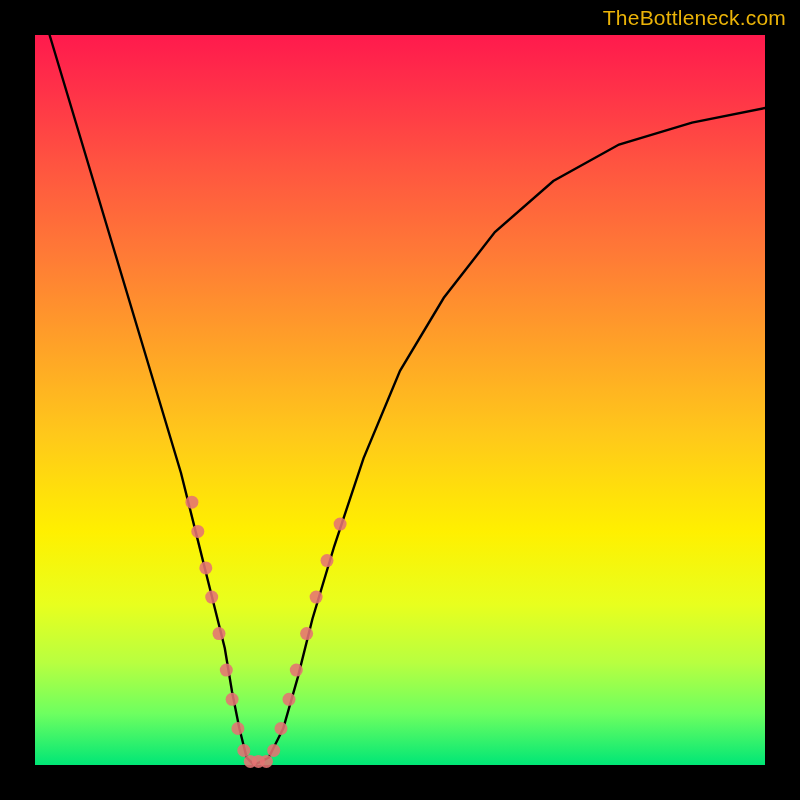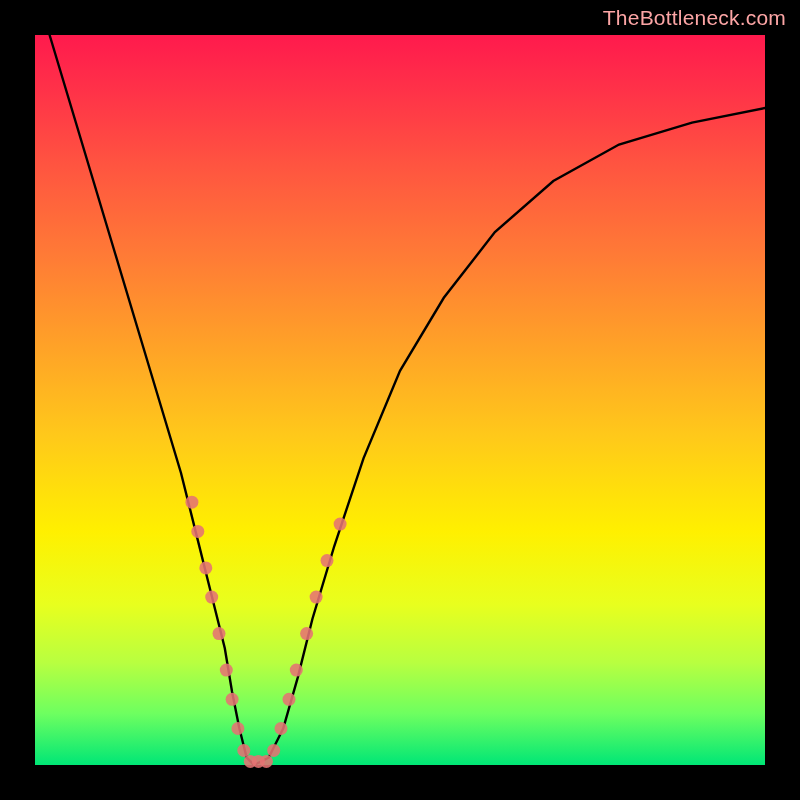--- a/index.html
+++ b/index.html
@@ -35,21 +35,21 @@
       #e8ff1e 78%,
       #b8ff40 86%,
       #6dff60 93%,
       #00e676 100%
     );
   }
   .watermark {
     position: absolute;
     top: 6px;
     right: 14px;
-    color: #fca5a5;
+    color: #eab308;
     font-size: 21px;
     font-weight: 400;
     letter-spacing: 0.2px;
     user-select: none;
   }
   svg.curve {
     position: absolute;
     left: 0;
     top: 0;
     width: 730px;

